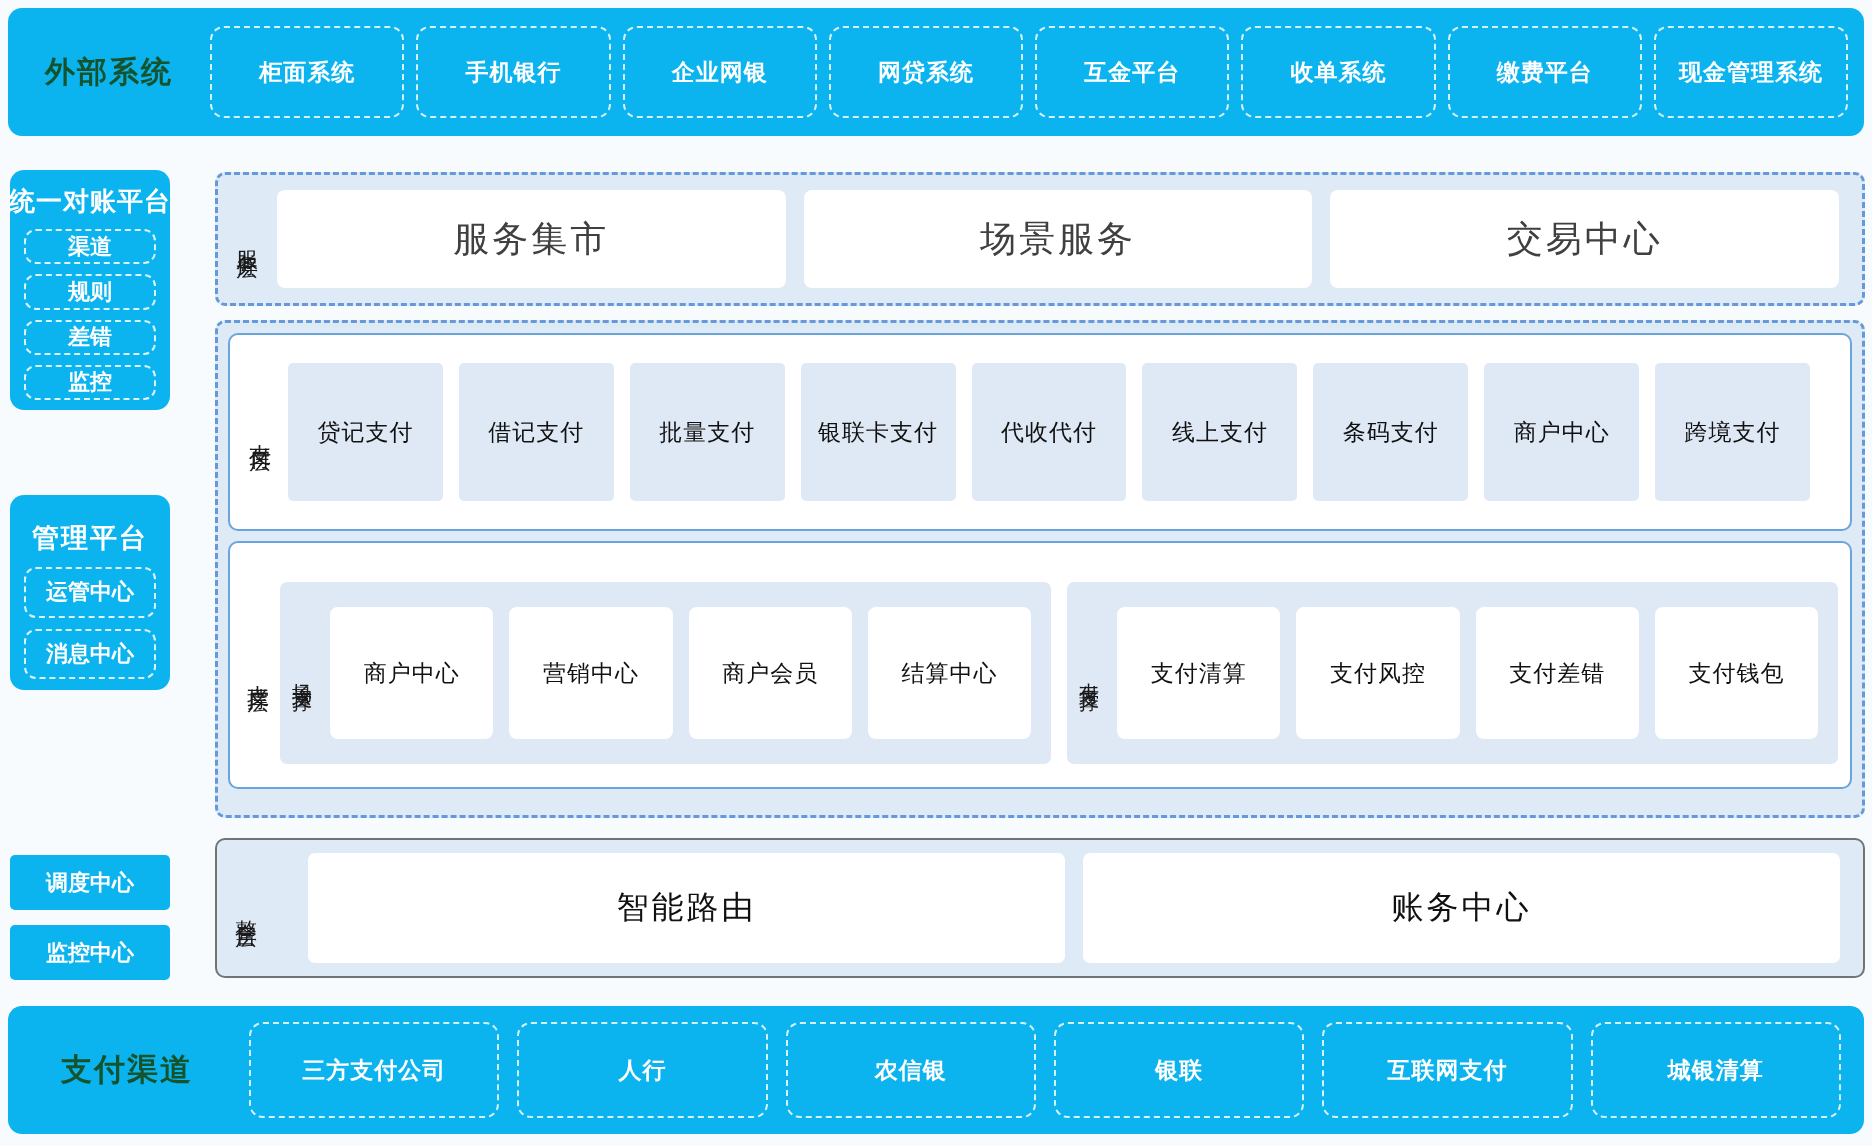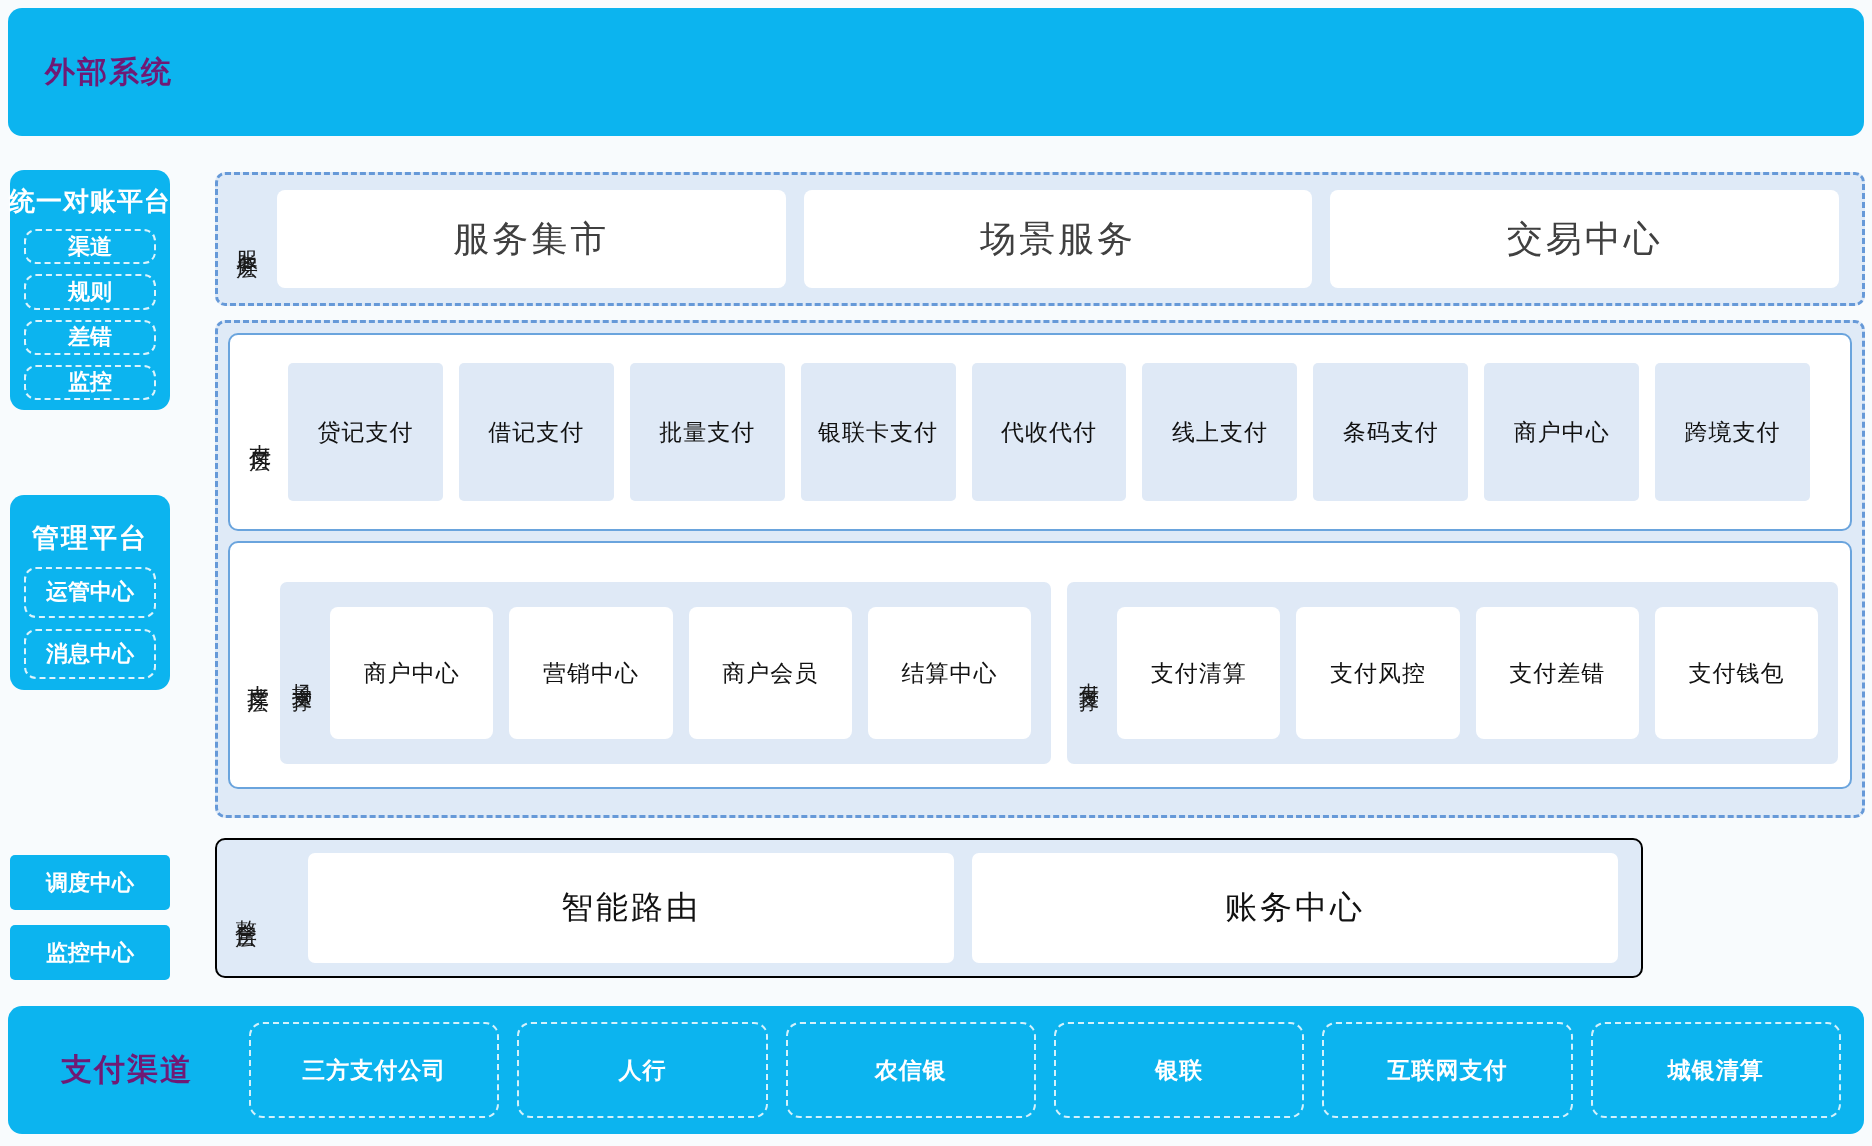--- a/index.html
+++ b/index.html
@@ -12,21 +12,21 @@
   }
   #canvas { position: relative; width: 1872px; height: 1146px; }
 
   
   .cyan-bar {
     position: absolute; left: 8px; width: 1856px;
     background: #0cb4ef; border-radius: 14px;
     display: flex; align-items: center;
   }
   .bar-title {
-    color: #701a75; font-size: 30px; font-weight: 700;
+    color: #14532d; font-size: 30px; font-weight: 700;
     letter-spacing: 2px; white-space: nowrap;
     flex: 0 0 auto; text-align: center;
   }
   .bar-chips { display: flex; flex: 1 1 auto; align-items: stretch; }
   .chip-dashed {
     flex: 1 1 0; margin: 0 6px;
     border: 2px dashed rgba(255,255,255,.82);
     border-radius: 14px;
     display: flex; align-items: center; justify-content: center;
     color: #fff; font-size: 23px; font-weight: 700; letter-spacing: 1px;
@@ -128,39 +128,49 @@
   .sup-group .vlabel { font-size: 20px; height: 130px; width: 38px; letter-spacing: 3px; }
   .sup-cards { display: flex; flex: 1 1 auto; height: 132px; }
   .sup-card {
     flex: 1 1 0; margin: 0 8px; background: #ffffff; border-radius: 8px;
     display: flex; align-items: center; justify-content: center;
     font-size: 23px; color: #111; white-space: nowrap; letter-spacing: 1px;
   }
 
   
   #integration-layer {
-    position: absolute; left: 215px; top: 838px; width: 1428px; height: 140px;
-    background: #dfeaf7; border: 2px solid #000000; border-radius: 10px;
+    position: absolute; left: 215px; top: 838px; width: 1650px; height: 140px;
+    background: #dfeaf7; border: 2px solid #737373; border-radius: 10px;
     display: flex; align-items: center; padding: 0 14px 0 8px; gap: 32px;
   }
   #integration-layer .vlabel { font-size: 22px; height: 112px; width: 42px; }
   .int-cards { display: flex; flex: 1 1 auto; height: 110px; }
   .int-card {
     flex: 1 1 0; margin: 0 9px; background: #ffffff; border-radius: 7px;
     display: flex; align-items: center; justify-content: center;
     font-size: 32px; color: #111; letter-spacing: 3px; white-space: nowrap;
   }
 </style>
 </head>
 <body>
 
 <div id="canvas">
 
   <div class="cyan-bar" id="top-bar">
     <div class="bar-title">外部系统</div>
+    <div class="bar-chips">
+      <div class="chip-dashed">柜面系统</div>
+      <div class="chip-dashed">手机银行</div>
+      <div class="chip-dashed">企业网银</div>
+      <div class="chip-dashed">网贷系统</div>
+      <div class="chip-dashed">互金平台</div>
+      <div class="chip-dashed">收单系统</div>
+      <div class="chip-dashed">缴费平台</div>
+      <div class="chip-dashed">现金管理系统</div>
+    </div>
   </div>
 
   <div class="side-panel" id="panel-reconcile">
     <div class="side-panel-title">统一对账平台</div>
     <div class="side-item">渠道</div>
     <div class="side-item">规则</div>
     <div class="side-item">差错</div>
     <div class="side-item">监控</div>
   </div>
 

